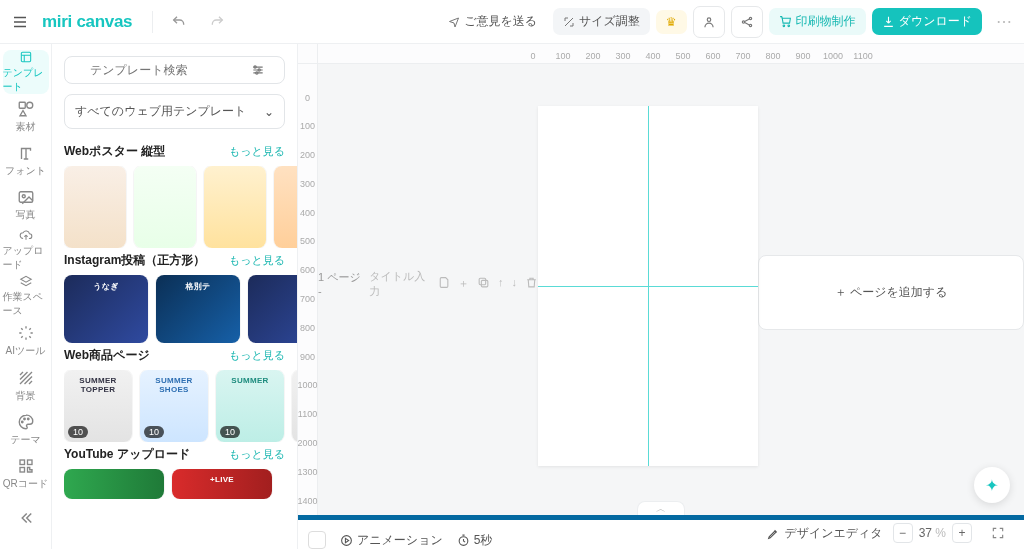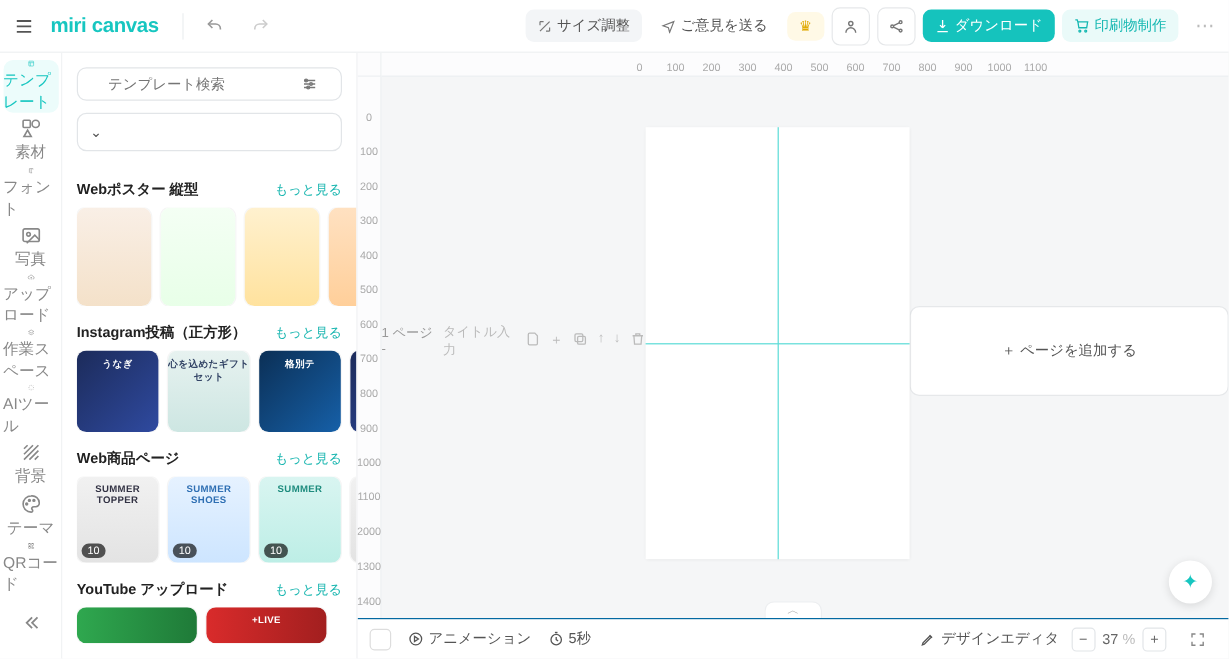--- a/index.html
+++ b/index.html
@@ -9,57 +9,57 @@
   .logo { font-size: 17px; font-weight: 600; color: #17c6c0; letter-spacing: -0.3px; margin-right: 10px; }
   .icon-btn { width: 32px; height: 32px; border-radius: 6px; display: flex; align-items: center; justify-content: center; cursor: pointer; color: #888; }
   .title-input { flex: 0 0 auto; margin-left: auto; color: #bbb; font-size: 12px; padding: 4px 6px; }
   .pill { display: flex; align-items: center; gap: 4px; padding: 5px 10px; border-radius: 7px; font-size: 12px; background: #f3f5f7; color: #555; cursor: pointer; border: none; }
   .pill.yellow{background:#fff9e6;color:#8a6d1f;}
   .pill.cyan{color:#16b8b2;}
   .pill.download{background:#15c3bd;color:#fff;font-weight:500}
   .topbar .spacer{flex:1}
   .main { flex: 1; display: flex; overflow: hidden; }
   .sidenav { width: 52px; background: #fff; border-right: 1px solid #eef0f2; display: flex; flex-direction: column; align-items: center; padding-top: 6px; gap: 2px; }
-  .sidenav .item { width: 46px; height: 44px; display: flex; flex-direction: column; align-items: center; justify-content: center; gap: 2px; font-size: 13px; color: #888; cursor: pointer; border-radius: 8px;}
+  .sidenav .item { width: 46px; height: 44px; display: flex; flex-direction: column; align-items: center; justify-content: center; gap: 2px; font-size: 10px; color: #888; cursor: pointer; border-radius: 8px;}
   .sidenav .item.active{background:#ecfcfb;color:#17c6c0}
   .sidenav .item svg{width:18px;height:18px}
   .sidenav .collapse { margin-top: auto; margin-bottom: 10px; }
   .panel { width: 246px; background: #fff; border-right: 1px solid #eef0f2; display: flex; flex-direction: column; }
   .panel-top{padding:12px 12px 6px 12px; display:flex; flex-direction:column; gap:10px}
   .search { display: flex; align-items: center; border: 1px solid #e2e5e8; border-radius: 8px; padding: 6px 19px; gap: 6px; }
   .search input{border:none;outline:none;font-size:12px;flex:1;color:#333;background:transparent}
   .search .adjust{color:#888;font-size:14px;cursor:pointer}
   .filter-select { display:flex;align-items:center;justify-content:space-between;border:1px solid #e2e5e8;border-radius:8px;padding:8px 10px;font-size:12px;color:#555;cursor:pointer}
   .panel-scroll{flex:1;overflow-y:auto;padding:4px 0 10px 12px}
-  .section{margin-top:14px}
+  .section{margin-top:4px}
   .section-head{display:flex;align-items:center;justify-content:space-between;padding-right:12px;margin-bottom:6px}
   .section-head .title{font-size:12px;font-weight:600;color:#222}
   .section-head .more{font-size:11px;color:#19b6b0;cursor:pointer}
   .thumbs{display:flex;gap:8px;overflow:hidden}
   .thumb{position:relative;border-radius:8px;flex:0 0 auto;overflow:hidden;box-shadow:0 0 0 1px rgba(0,0,0,.04)}
   .thumb.poster{width:62px;height:82px}
-  .thumb.sq{width:68px;height:68px}
+  .thumb.sq{width:84px;height:68px}
   .thumb.product{width:68px;height:72px}
   .thumb.yt{width:100px;height:30px}
   .badge{position:absolute;left:4px;bottom:4px;background:rgba(0,0,0,.65);color:#fff;font-size:9px;border-radius:10px;padding:1px 5px}
   .canvas-area{flex:1;background:#f5f6f7;position:relative;overflow:hidden}
   .ruler-h{position:absolute;top:0;left:20px;right:0;height:20px;background:#fcfcfd;border-bottom:1px solid #eceef0;display:flex;font-size:9px;color:#aaa}
   .ruler-v{position:absolute;top:20px;left:0;width:20px;bottom:34px;background:#fcfcfd;border-right:1px solid #eceef0;display:flex;flex-direction:column;font-size:9px;color:#aaa}
   .ruler-h .tick{width:30px;display:flex;align-items:flex-end;justify-content:center;padding-bottom:2px}
   .ruler-v .tick{height:30px;display:flex;align-items:center;justify-content:center;writing-mode:horizontal-tb}
   .ruler-corner{position:absolute;top:0;left:0;width:20px;height:20px;background:#fcfcfd;border-right:1px solid #eceef0;border-bottom:1px solid #eceef0}
   .canvas-scroll{position:absolute;top:20px;left:20px;right:0;bottom:34px;overflow:auto;display:flex;flex-direction:row;align-items:center;padding:12px 0 20px}
   .page-header{width:290px;display:flex;align-items:center;font-size:11px;color:#999;margin-bottom:4px;gap:4px}
   .page-header .icons{margin-left:auto;display:flex;gap:8px;color:#bbb}
   .page-header .icons span{cursor:pointer}
   .page{width:290px;height:360px;background:#fff;position:relative;box-shadow:0 1px 3px rgba(0,0,0,.08)}
   .guide-v{position:absolute;top:0;bottom:0;left:50%;width:1px;background:#5adbd6}
   .guide-h{position:absolute;left:0;right:0;top:50%;height:1px;background:#5adbd6}
   .add-page{width:332px;margin-top:14px;padding:28px;text-align:center;border:1px solid #e6e8ea;border-radius:8px;font-size:12px;color:#555;cursor:pointer;background:#fff}
-  .bottom-bar{position:absolute;left:0;right:0;bottom:0;height:34px;background:#fff;border-top:1px solid #0369a1;display:flex;align-items:center;padding:0 10px;gap:14px;font-size:12px;color:#555}
+  .bottom-bar{position:absolute;left:0;right:0;bottom:0;height:34px;background:#fff;border-top:5px solid #0369a1;display:flex;align-items:flex-end;padding:0 10px;gap:14px;font-size:12px;color:#555}
   .layer-swatch{width:18px;height:18px;border:1px solid #ddd;border-radius:4px;background:#fff}
   .bottom-bar .right{margin-left:auto;display:flex;align-items:center;gap:10px}
   .zoom{display:flex;align-items:center;gap:6px;color:#666}
   .zoom .btn{width:20px;height:20px;border:1px solid #e2e5e8;border-radius:4px;display:flex;align-items:center;justify-content:center;cursor:pointer;font-size:12px}
   .fab{position:absolute;right:14px;bottom:46px;width:36px;height:36px;border-radius:50%;background:#fff;box-shadow:0 2px 8px rgba(0,0,0,.12);display:flex;align-items:center;justify-content:center;color:#17c6c0;cursor:pointer;font-size:16px}
   .tab-handle{position:absolute;left:50%;transform:translateX(-50%);bottom:34px;width:48px;height:14px;background:#fff;border:1px solid #eceef0;border-bottom:none;border-radius:8px 8px 0 0;display:flex;align-items:center;justify-content:center;font-size:10px;color:#aaa;cursor:pointer}
   svg{display:block}
   
   .tp1{background:linear-gradient(#f9efe6,#f4e1c9)}
   .tp2{background:linear-gradient(#f4fff4,#e8ffe8)}
@@ -93,63 +93,63 @@
         <path d="M4 9h9a6 6 0 016 6v1"></path>
       </svg>
   </div>
   <div class="icon-btn">
     <svg viewBox="0 0 24 24" width="16" height="16" fill="none" stroke="#ccc" stroke-width="2">
         <path d="M15 14l5-5-5-5"></path>
         <path d="M20 9h-9a6 6 0 00-6 6v1"></path>
       </svg>
   </div>
   <span class="spacer"></span>
+  <button class="pill" style="background:transparent">
+    <svg viewBox="0 0 24 24" width="12" height="12" fill="none" stroke="#777" stroke-width="2">
+        <path d="M3 11l18-7-7 18-2-8-9-3z"></path>
+      </svg>
+    <span>ご意見を送る</span>
+  </button>
   <button class="pill">
     <svg viewBox="0 0 24 24" width="12" height="12" fill="none" stroke="#777" stroke-width="2">
         <path d="M4 20l16-16M4 4h6M4 4v6M20 20h-6M20 20v-6"></path>
       </svg>
     <span>サイズ調整</span>
-  </button>
-  <button class="pill" style="background:transparent">
-    <svg viewBox="0 0 24 24" width="12" height="12" fill="none" stroke="#777" stroke-width="2">
-        <path d="M3 11l18-7-7 18-2-8-9-3z"></path>
-      </svg>
-    <span>ご意見を送る</span>
   </button>
   <button class="pill yellow">
     <span style="color:#e0a900">♛</span>
   </button>
   <div class="icon-btn" style="border:1px solid #e6e8ea;border-radius:7px">
     <svg viewBox="0 0 24 24" width="14" height="14" fill="none" stroke="#777" stroke-width="2">
         <circle cx="12" cy="8" r="3"></circle>
         <path d="M5 21a7 7 0 0114 0"></path>
       </svg>
   </div>
   <div class="icon-btn" style="border:1px solid #e6e8ea;border-radius:7px">
     <svg viewBox="0 0 24 24" width="14" height="14" fill="none" stroke="#777" stroke-width="2">
         <circle cx="6" cy="12" r="2"></circle>
         <circle cx="18" cy="6" r="2"></circle>
         <circle cx="18" cy="18" r="2"></circle>
         <path d="M8 11l8-4M8 13l8 4"></path>
       </svg>
   </div>
-  <button class="pill download">
-    <svg viewBox="0 0 24 24" width="13" height="13" fill="none" stroke="#fff" stroke-width="2">
-        <path d="M12 3v12m0 0l-4-4m4 4l4-4M4 21h16"></path>
-      </svg>
-    <span>ダウンロード</span>
-  </button>
   <button class="pill cyan" style="background:#eafaf9">
     <svg viewBox="0 0 24 24" width="13" height="13" fill="none" stroke="#16b8b2" stroke-width="2">
         <path d="M6 6h15l-1.5 9h-12z"></path>
         <circle cx="9" cy="20" r="1.5"></circle>
         <circle cx="18" cy="20" r="1.5"></circle>
         <path d="M6 6L5 3H2"></path>
       </svg>
     <span>印刷物制作</span>
+  </button>
+  <button class="pill download">
+    <svg viewBox="0 0 24 24" width="13" height="13" fill="none" stroke="#fff" stroke-width="2">
+        <path d="M12 3v12m0 0l-4-4m4 4l4-4M4 21h16"></path>
+      </svg>
+    <span>ダウンロード</span>
   </button>
   <div class="icon-btn" style="color:#bbb">⋯</div>
 </div>
 
 <div class="main">
 
   <div class="sidenav">
     <div class="item active">
       <svg viewBox="0 0 24 24" fill="none" stroke="currentColor" stroke-width="1.8">
           <rect x="4" y="4" width="16" height="16" rx="2"></rect>
@@ -241,20 +241,21 @@
         <span class="adjust">
           <svg viewBox="0 0 24 24" width="14" height="14" fill="none" stroke="#777" stroke-width="2">
               <path d="M4 7h16M7 7v0M4 12h16M14 12v0M4 17h16M10 17v0"></path>
               <circle cx="7" cy="7" r="2"></circle>
               <circle cx="14" cy="12" r="2"></circle>
               <circle cx="10" cy="17" r="2"></circle>
             </svg>
         </span>
       </div>
       <div class="filter-select">
+        <span>すべてのウェブ用テンプレート</span>
         <span>⌄</span>
       </div>
     </div>
 
     <div class="panel-scroll">
       <div class="section">
         <div class="section-head">
           <span class="title">Webポスター 縦型</span>
           <span class="more">もっと見る</span>
         </div>
@@ -267,23 +268,20 @@
       </div>
 
       <div class="section">
         <div class="section-head">
           <span class="title">Instagram投稿（正方形）</span>
           <span class="more">もっと見る</span>
         </div>
         <div class="thumbs">
           <div class="thumb sq ts1">
               <span class="thumb-label">うなぎ</span>
-            </div>
-          <div class="thumb sq ts2">
-              <span class="thumb-label" style="color:#346">心を込めたギフトセット</span>
             </div>
           <div class="thumb sq ts3">
               <span class="thumb-label">格別テ</span>
             </div>
           <div class="thumb sq ts1"></div>
         </div>
       </div>
 
       <div class="section">
         <div class="section-head">

